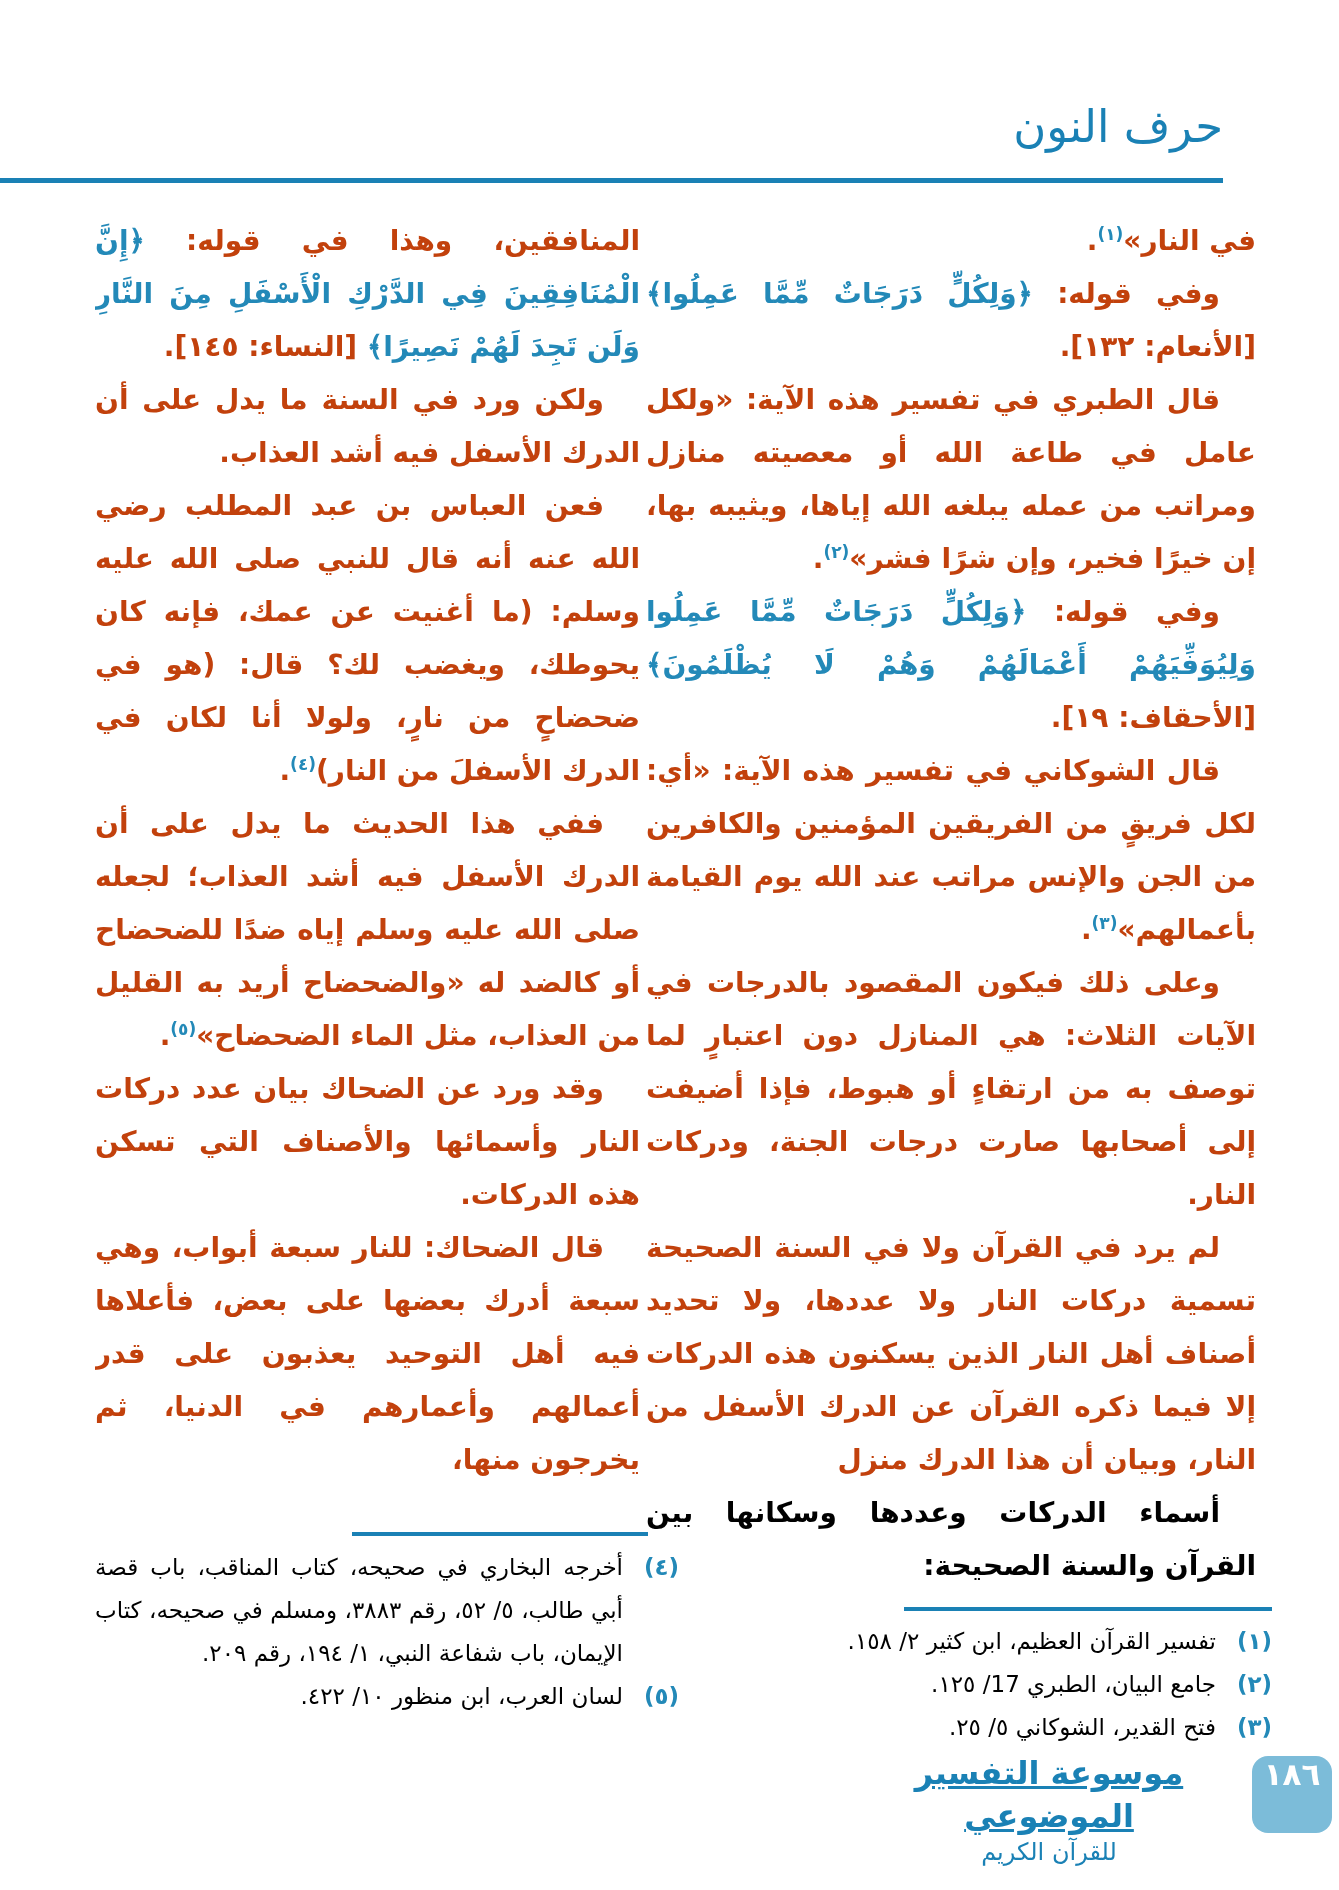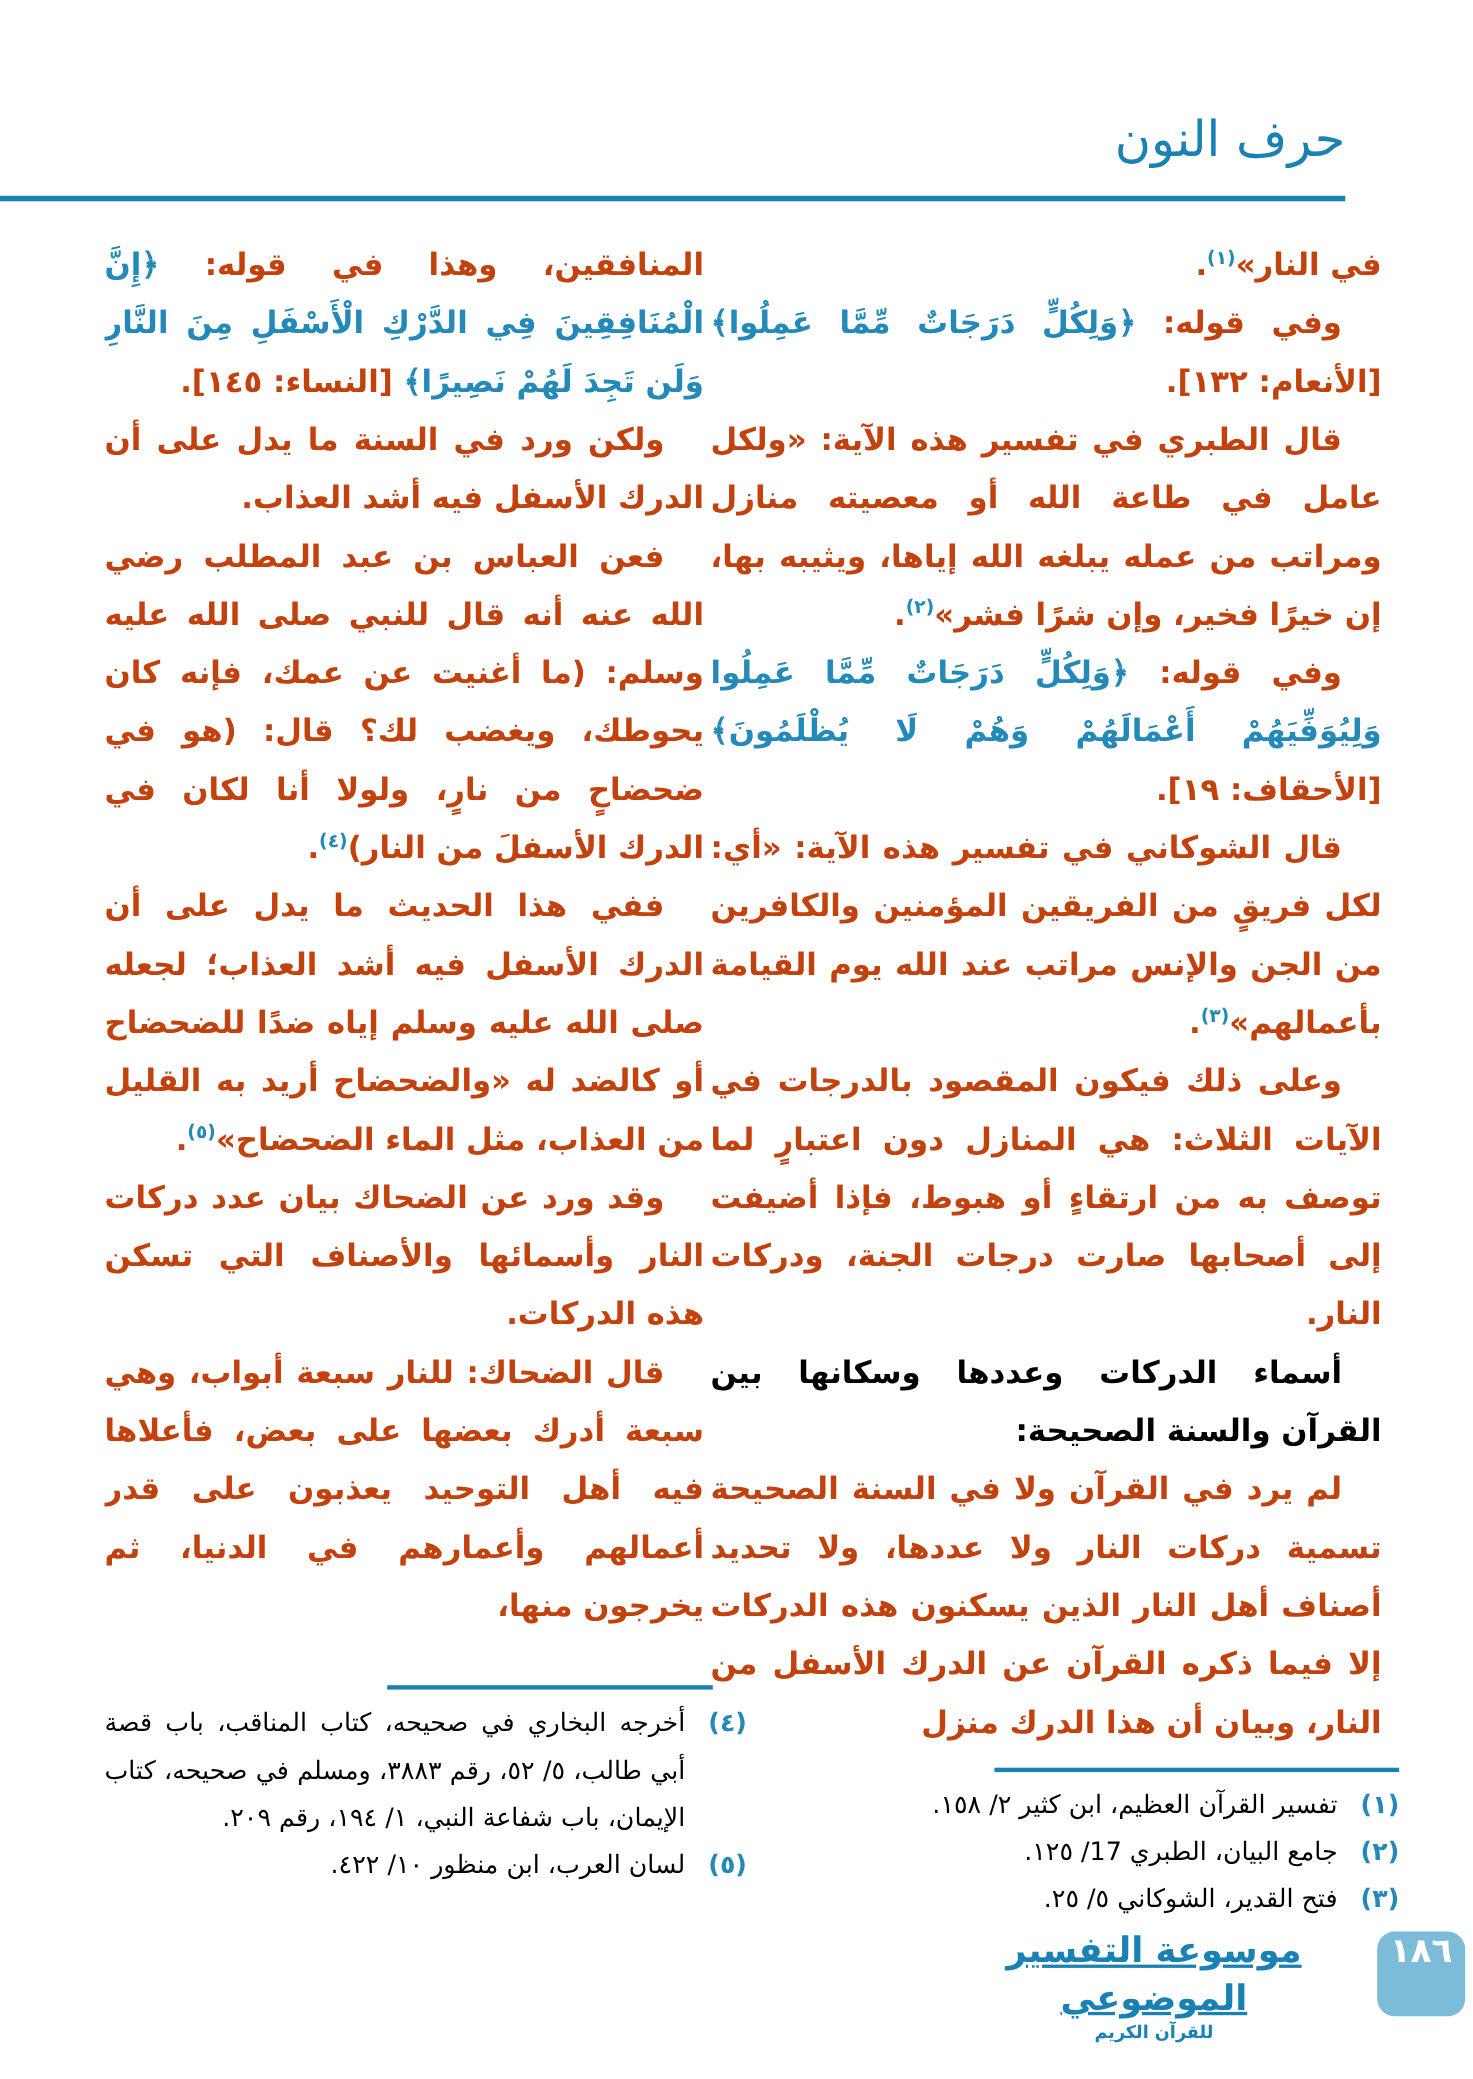--- a/index.html
+++ b/index.html
@@ -63,21 +63,21 @@
     position:absolute;right:0;top:0;
     color:#2389b8;font-weight:bold;
   }
   .fn-text{color:#000;}
   
   .footer-logo{
     position:absolute;top:1752px;right:150px;width:280px;
     text-align:center;color:#1a81b5;
   }
   .logo-l1{font-size:32px;font-weight:bold;line-height:1.35;text-decoration:underline;}
-  .logo-l2{font-size:16px;font-weight:bold;}
+  .logo-l2{font-size:24px;font-weight:normal;}
   .page-box{
     position:absolute;top:1756px;right:7px;
     width:80px;height:77px;
     background:#7cbcd9;border-radius:16px;
     display:flex;justify-content:center;
     color:#ffffff;font-size:31px;font-weight:bold;
   }
 </style>
 </head>
 <body>
@@ -85,22 +85,22 @@
 <div class="header-title">حرف النون</div>
 <div class="header-rule"></div>
 
 <div class="col col-right">
     <p class="para no-indent"><span class="seg-body">في النار»</span><span class="seg-fnref">(١)</span><span class="seg-body">.</span></p>
     <p class="para"><span class="seg-body">وفي قوله: </span><span class="seg-quran">﴿وَلِكُلٍّ دَرَجَاتٌ مِّمَّا عَمِلُوا﴾</span><span class="seg-body"> [الأنعام: ١٣٢].</span></p>
     <p class="para"><span class="seg-body">قال الطبري في تفسير هذه الآية: «ولكل عامل في طاعة الله أو معصيته منازل ومراتب من عمله يبلغه الله إياها، ويثيبه بها، إن خيرًا فخير، وإن شرًا فشر»</span><span class="seg-fnref">(٢)</span><span class="seg-body">.</span></p>
     <p class="para"><span class="seg-body">وفي قوله: </span><span class="seg-quran">﴿وَلِكُلٍّ دَرَجَاتٌ مِّمَّا عَمِلُوا وَلِيُوَفِّيَهُمْ أَعْمَالَهُمْ وَهُمْ لَا يُظْلَمُونَ﴾</span><span class="seg-body"> [الأحقاف: ١٩].</span></p>
     <p class="para"><span class="seg-body">قال الشوكاني في تفسير هذه الآية: «أي: لكل فريقٍ من الفريقين المؤمنين والكافرين من الجن والإنس مراتب عند الله يوم القيامة بأعمالهم»</span><span class="seg-fnref">(٣)</span><span class="seg-body">.</span></p>
     <p class="para"><span class="seg-body">وعلى ذلك فيكون المقصود بالدرجات في الآيات الثلاث: هي المنازل دون اعتبارٍ لما توصف به من ارتقاءٍ أو هبوط، فإذا أضيفت إلى أصحابها صارت درجات الجنة، ودركات النار.</span></p>
+    <p class="para"><span class="seg-body">لم يرد في القرآن ولا في السنة الصحيحة تسمية دركات النار ولا عددها، ولا تحديد أصناف أهل النار الذين يسكنون هذه الدركات إلا فيما ذكره القرآن عن الدرك الأسفل من النار، وبيان أن هذا الدرك منزل</span></p>
     <p class="para"><span class="seg-heading">أسماء الدركات وعددها وسكانها بين القرآن والسنة الصحيحة:</span></p>
-    <p class="para"><span class="seg-body">لم يرد في القرآن ولا في السنة الصحيحة تسمية دركات النار ولا عددها، ولا تحديد أصناف أهل النار الذين يسكنون هذه الدركات إلا فيما ذكره القرآن عن الدرك الأسفل من النار، وبيان أن هذا الدرك منزل</span></p>
   </div>
 
 <div class="col col-left">
     <p class="para no-indent"><span class="seg-body">المنافقين، وهذا في قوله: </span><span class="seg-quran">﴿إِنَّ الْمُنَافِقِينَ فِي الدَّرْكِ الْأَسْفَلِ مِنَ النَّارِ وَلَن تَجِدَ لَهُمْ نَصِيرًا﴾</span><span class="seg-body"> [النساء: ١٤٥].</span></p>
     <p class="para"><span class="seg-body">ولكن ورد في السنة ما يدل على أن الدرك الأسفل فيه أشد العذاب.</span></p>
     <p class="para"><span class="seg-body">فعن العباس بن عبد المطلب رضي الله عنه أنه قال للنبي صلى الله عليه وسلم: (ما أغنيت عن عمك، فإنه كان يحوطك، ويغضب لك؟ قال: (هو في ضحضاحٍ من نارٍ، ولولا أنا لكان في الدرك الأسفلَ من النار)</span><span class="seg-fnref">(٤)</span><span class="seg-body">.</span></p>
     <p class="para"><span class="seg-body">ففي هذا الحديث ما يدل على أن الدرك الأسفل فيه أشد العذاب؛ لجعله صلى الله عليه وسلم إياه ضدًا للضحضاح أو كالضد له «والضحضاح أريد به القليل من العذاب، مثل الماء الضحضاح»</span><span class="seg-fnref">(٥)</span><span class="seg-body">.</span></p>
     <p class="para"><span class="seg-body">وقد ورد عن الضحاك بيان عدد دركات النار وأسمائها والأصناف التي تسكن هذه الدركات.</span></p>
     <p class="para"><span class="seg-body">قال الضحاك: للنار سبعة أبواب، وهي سبعة أدرك بعضها على بعض، فأعلاها فيه أهل التوحيد يعذبون على قدر أعمالهم وأعمارهم في الدنيا، ثم يخرجون منها،</span></p>
   </div>

